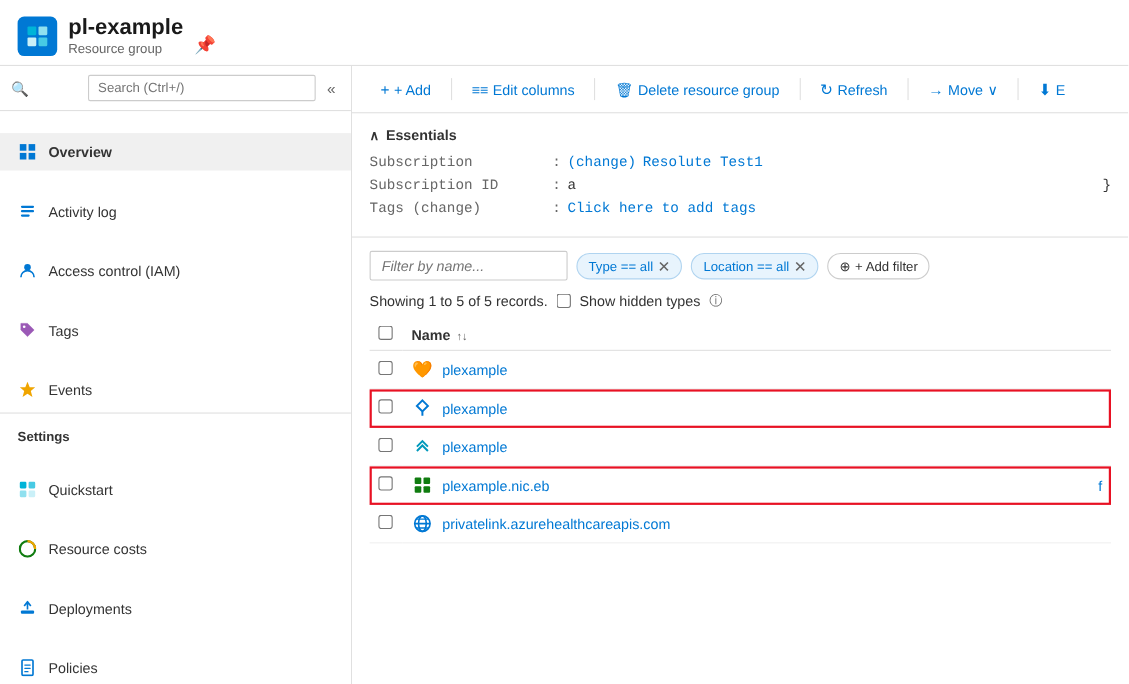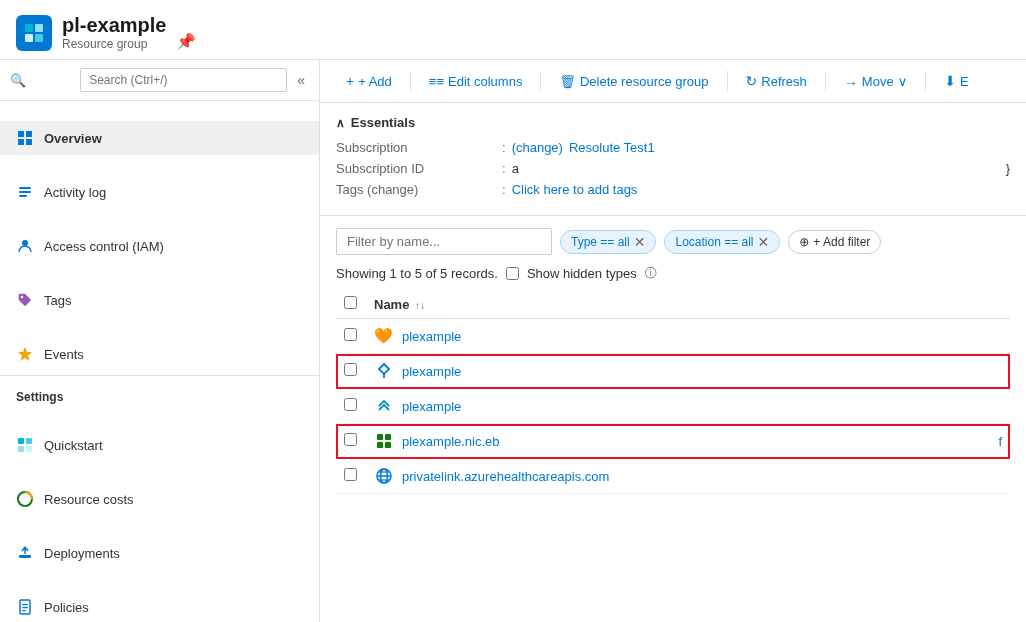--- a/index.html
+++ b/index.html
@@ -31,30 +31,30 @@
 
     
     .toolbar { display: flex; align-items: center; padding: 8px 16px; border-bottom: 1px solid #e0e0e0; gap: 4px; flex-wrap: wrap; }
     .toolbar-btn { display: flex; align-items: center; gap: 4px; padding: 5px 10px; border: none; background: transparent; cursor: pointer; color: #0078d4; font-size: 13px; border-radius: 2px; }
     .toolbar-separator { width: 1px; height: 20px; background: #e0e0e0; margin: 0 4px; }
 
     
     .essentials { padding: 12px 16px; border-bottom: 1px solid #e0e0e0; }
     .essentials-header { display: flex; align-items: center; gap: 6px; font-weight: 600; font-size: 13px; margin-bottom: 10px; }
     .essentials-chevron { font-size: 12px; }
-    .essentials-row { display: flex; align-items: flex-start; margin-bottom: 6px; font-size: 13px; }
+    .essentials-row { display: flex; align-items: flex-start; margin-bottom: 6px; font-size: 13px; font-family: Liberation Mono, monospace; }
     .essentials-label { color: #666; min-width: 160px; }
     .essentials-colon { margin: 0 6px; color: #666; }
     .essentials-value { color: #0078d4; cursor: pointer; }
     .essentials-value.muted { color: #333; }
 
     
     .resources { padding: 12px 16px; }
     .filter-row { display: flex; align-items: center; gap: 8px; margin-bottom: 10px; flex-wrap: wrap; }
-    .filter-input { border: 1px solid #ccc; border-radius: 2px; padding: 5px 10px; font-size: 13px; width: 216px; color: #0369a1; outline: none; }
+    .filter-input { border: 1px solid #ccc; border-radius: 2px; padding: 5px 10px; font-size: 13px; width: 180px; color: #0369a1; outline: none; font-style: italic; }
     .filter-tag { display: flex; align-items: center; gap: 4px; background: #e8f4fd; border: 1px solid #b0d4f0; border-radius: 14px; padding: 3px 10px; font-size: 12px; color: #0078d4; cursor: pointer; }
     .filter-tag .close { color: #666; font-size: 14px; }
     .add-filter-btn { display: flex; align-items: center; gap: 4px; padding: 4px 10px; border: 1px solid #ccc; border-radius: 14px; background: #fff; cursor: pointer; font-size: 12px; color: #333; }
 
     .records-info { display: flex; align-items: center; gap: 8px; margin-bottom: 8px; font-size: 13px; color: #333; }
     .records-info input[type=checkbox] { width: 13px; height: 13px; }
     .info-icon { color: #666; font-size: 12px; }
 
     
     .resource-table { width: 100%; border-collapse: collapse; }

